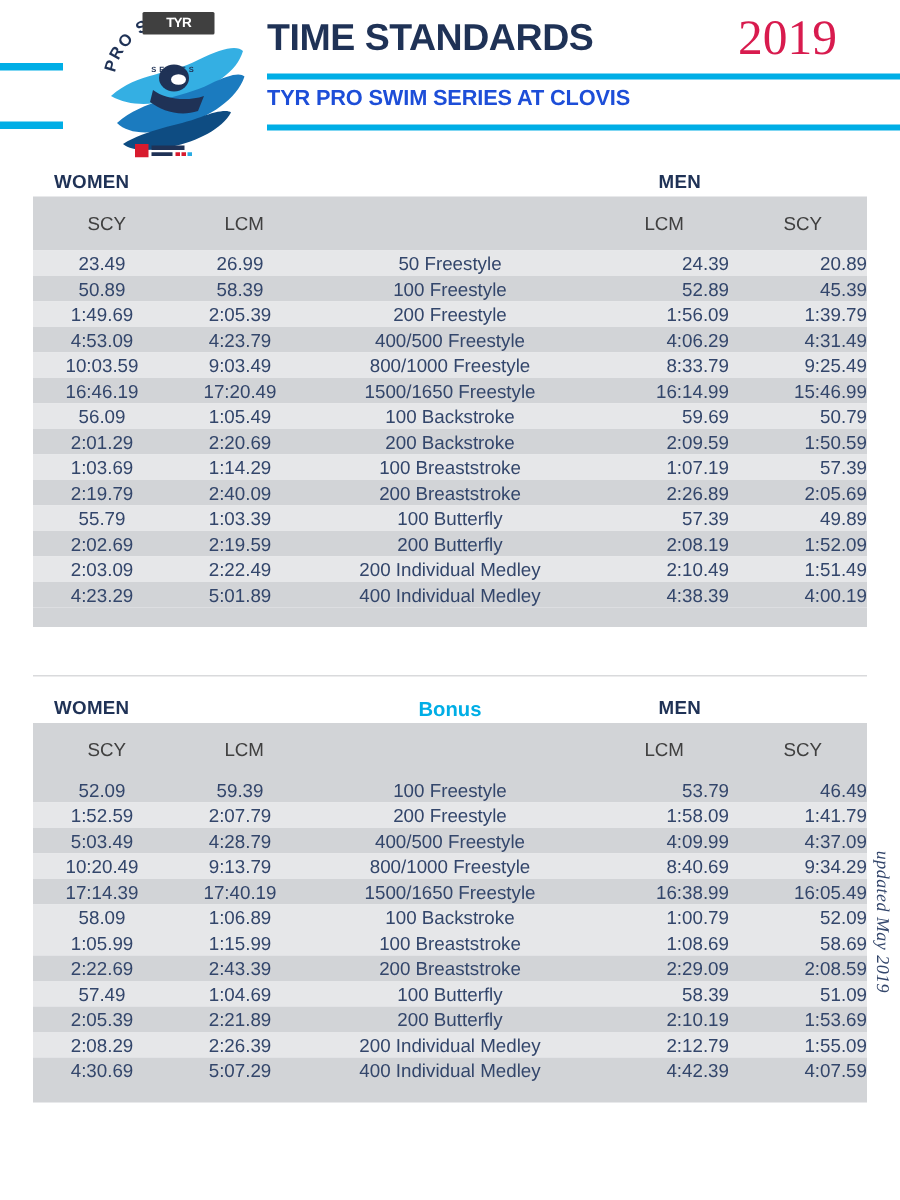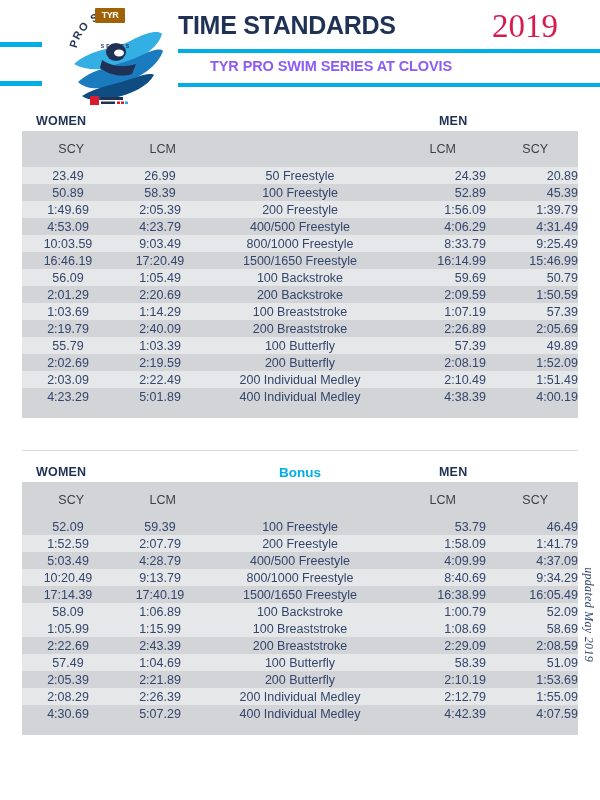--- a/index.html
+++ b/index.html
@@ -36,23 +36,23 @@
     position: absolute;
     left: 62px;
     top: 4px;
     width: 108px;
     height: 104px;
   }
   .tyr-badge {
     position: absolute;
     left: 33px;
     top: 4px;
-    width: 30px;
+    width: 48px;
     height: 15px;
-    background: #a16207;
+    background: #404040;
     border-radius: 1px;
     color: #ffffff;
     font-size: 9px;
     font-weight: bold;
     letter-spacing: -0.5px;
     text-align: center;
     line-height: 15px;
   }
   .logo-svg { position: absolute; left: 0; top: 0; }
   .champ-badge {
@@ -86,24 +86,23 @@
     background: #00AEE6;
   }
   .rule.r1 { top: 49px; }
   .rule.r2 { top: 83px; }
   .subtitle {
     position: absolute;
     left: 178px;
     top: 58px;
     font-size: 14.5px;
     font-weight: bold;
-    color: #8b5cf6;
+    color: #1d4ed8;
     letter-spacing: -0.1px;
     white-space: nowrap;
-    margin-left: 32px;
   }
   .year {
     position: absolute;
     left: 492px;
     top: 7px;
     font-family: "Liberation Serif", serif;
     font-size: 33px;
     color: #D81B4E;
     letter-spacing: 0px;
     line-height: 38px;

